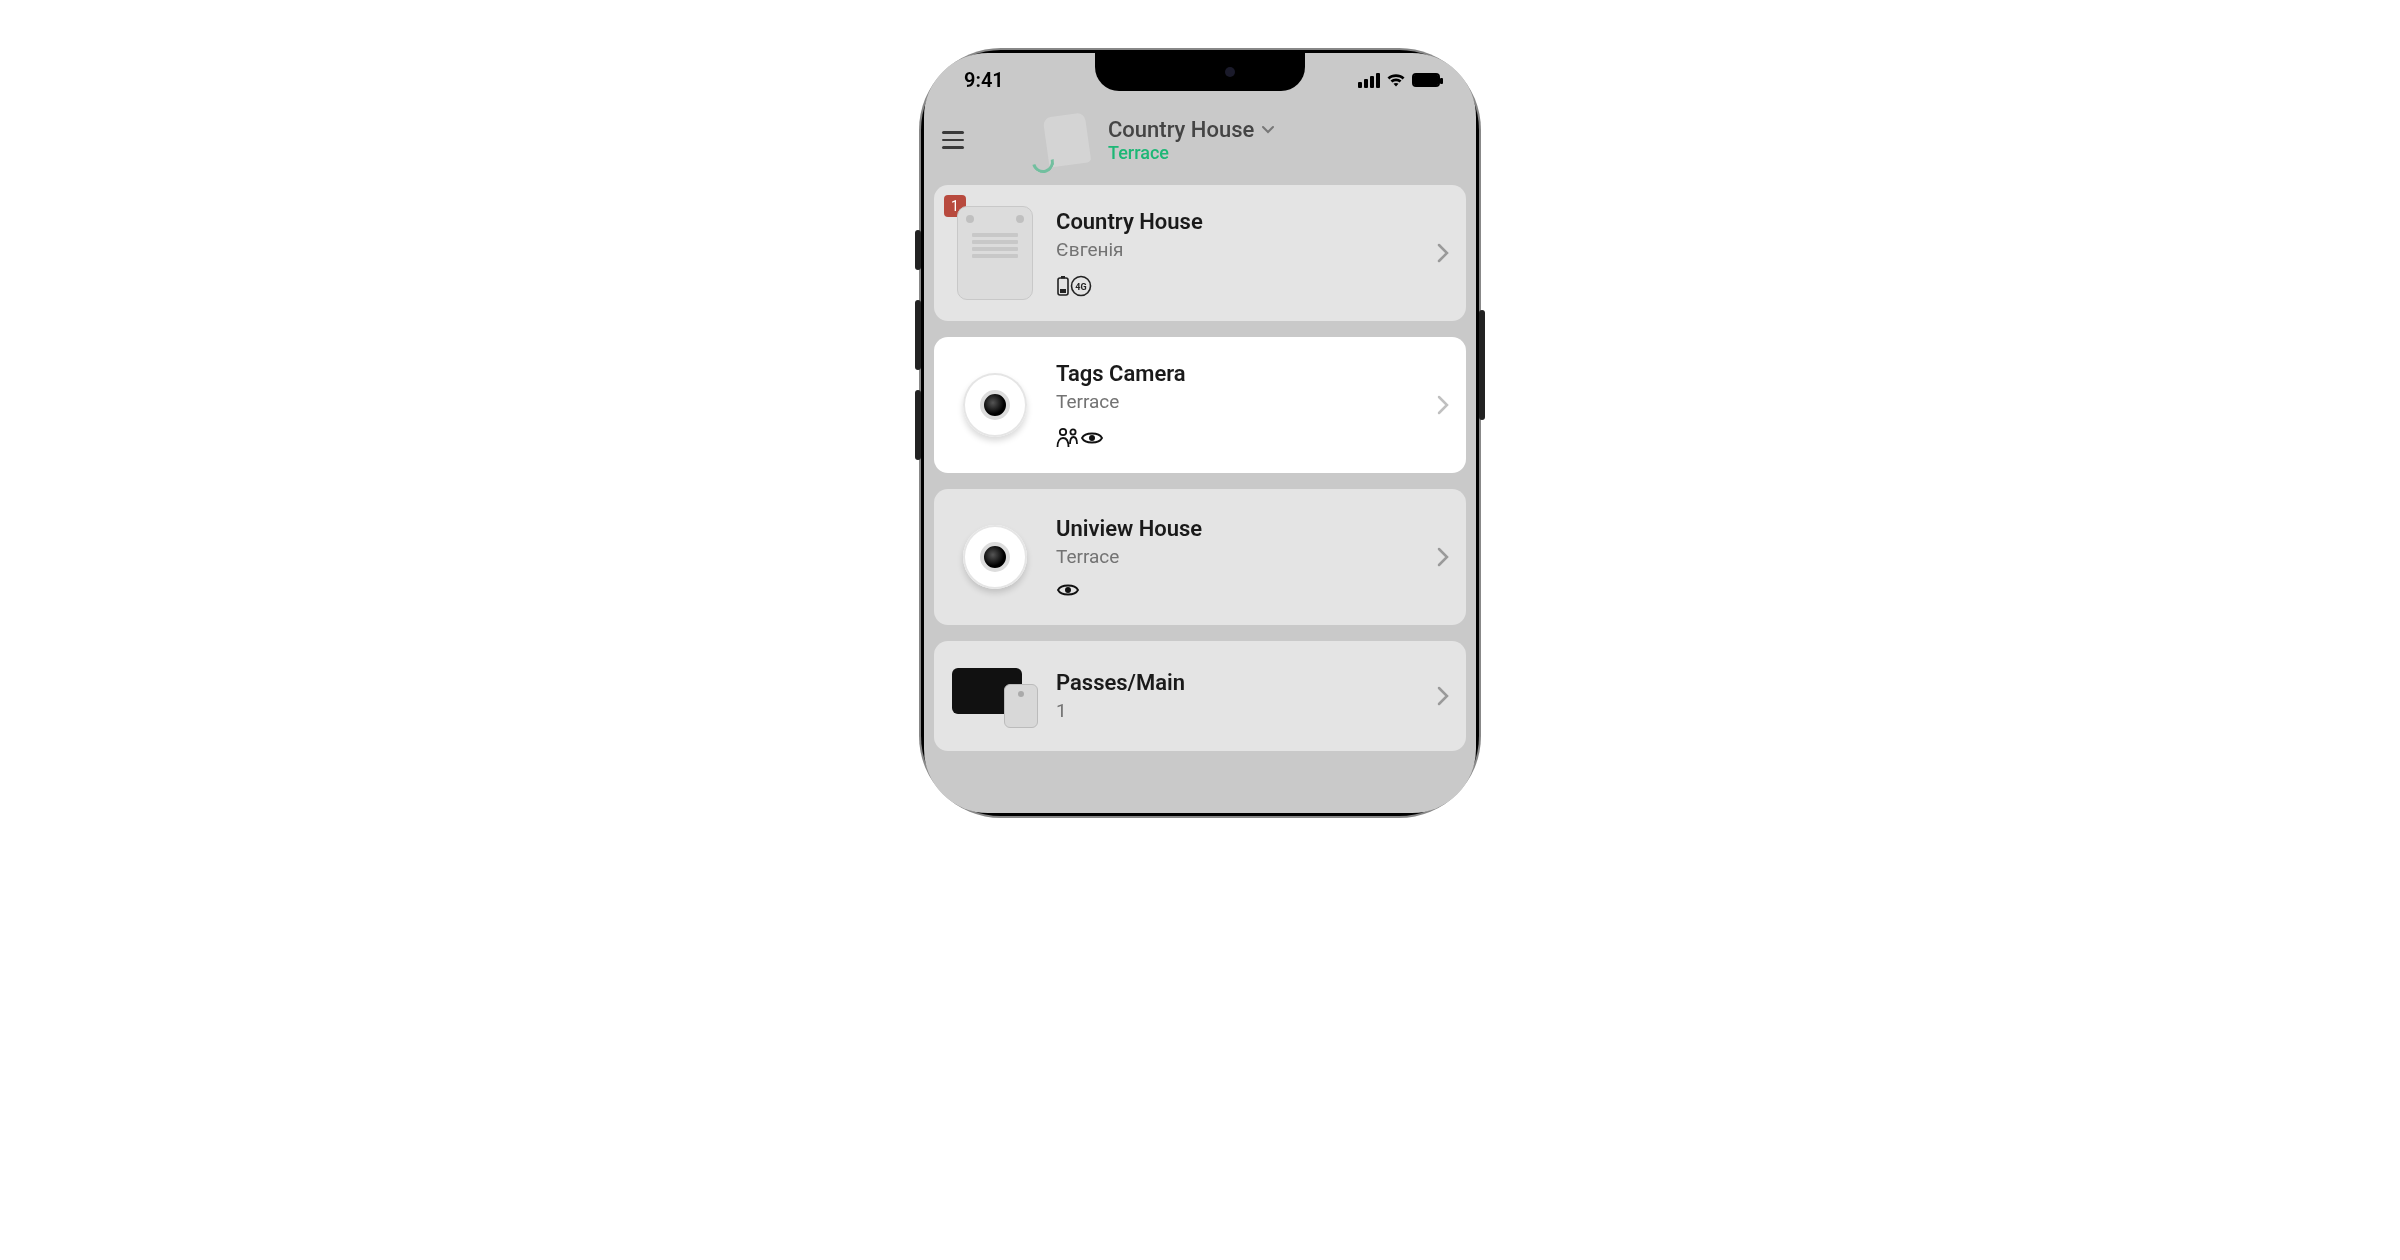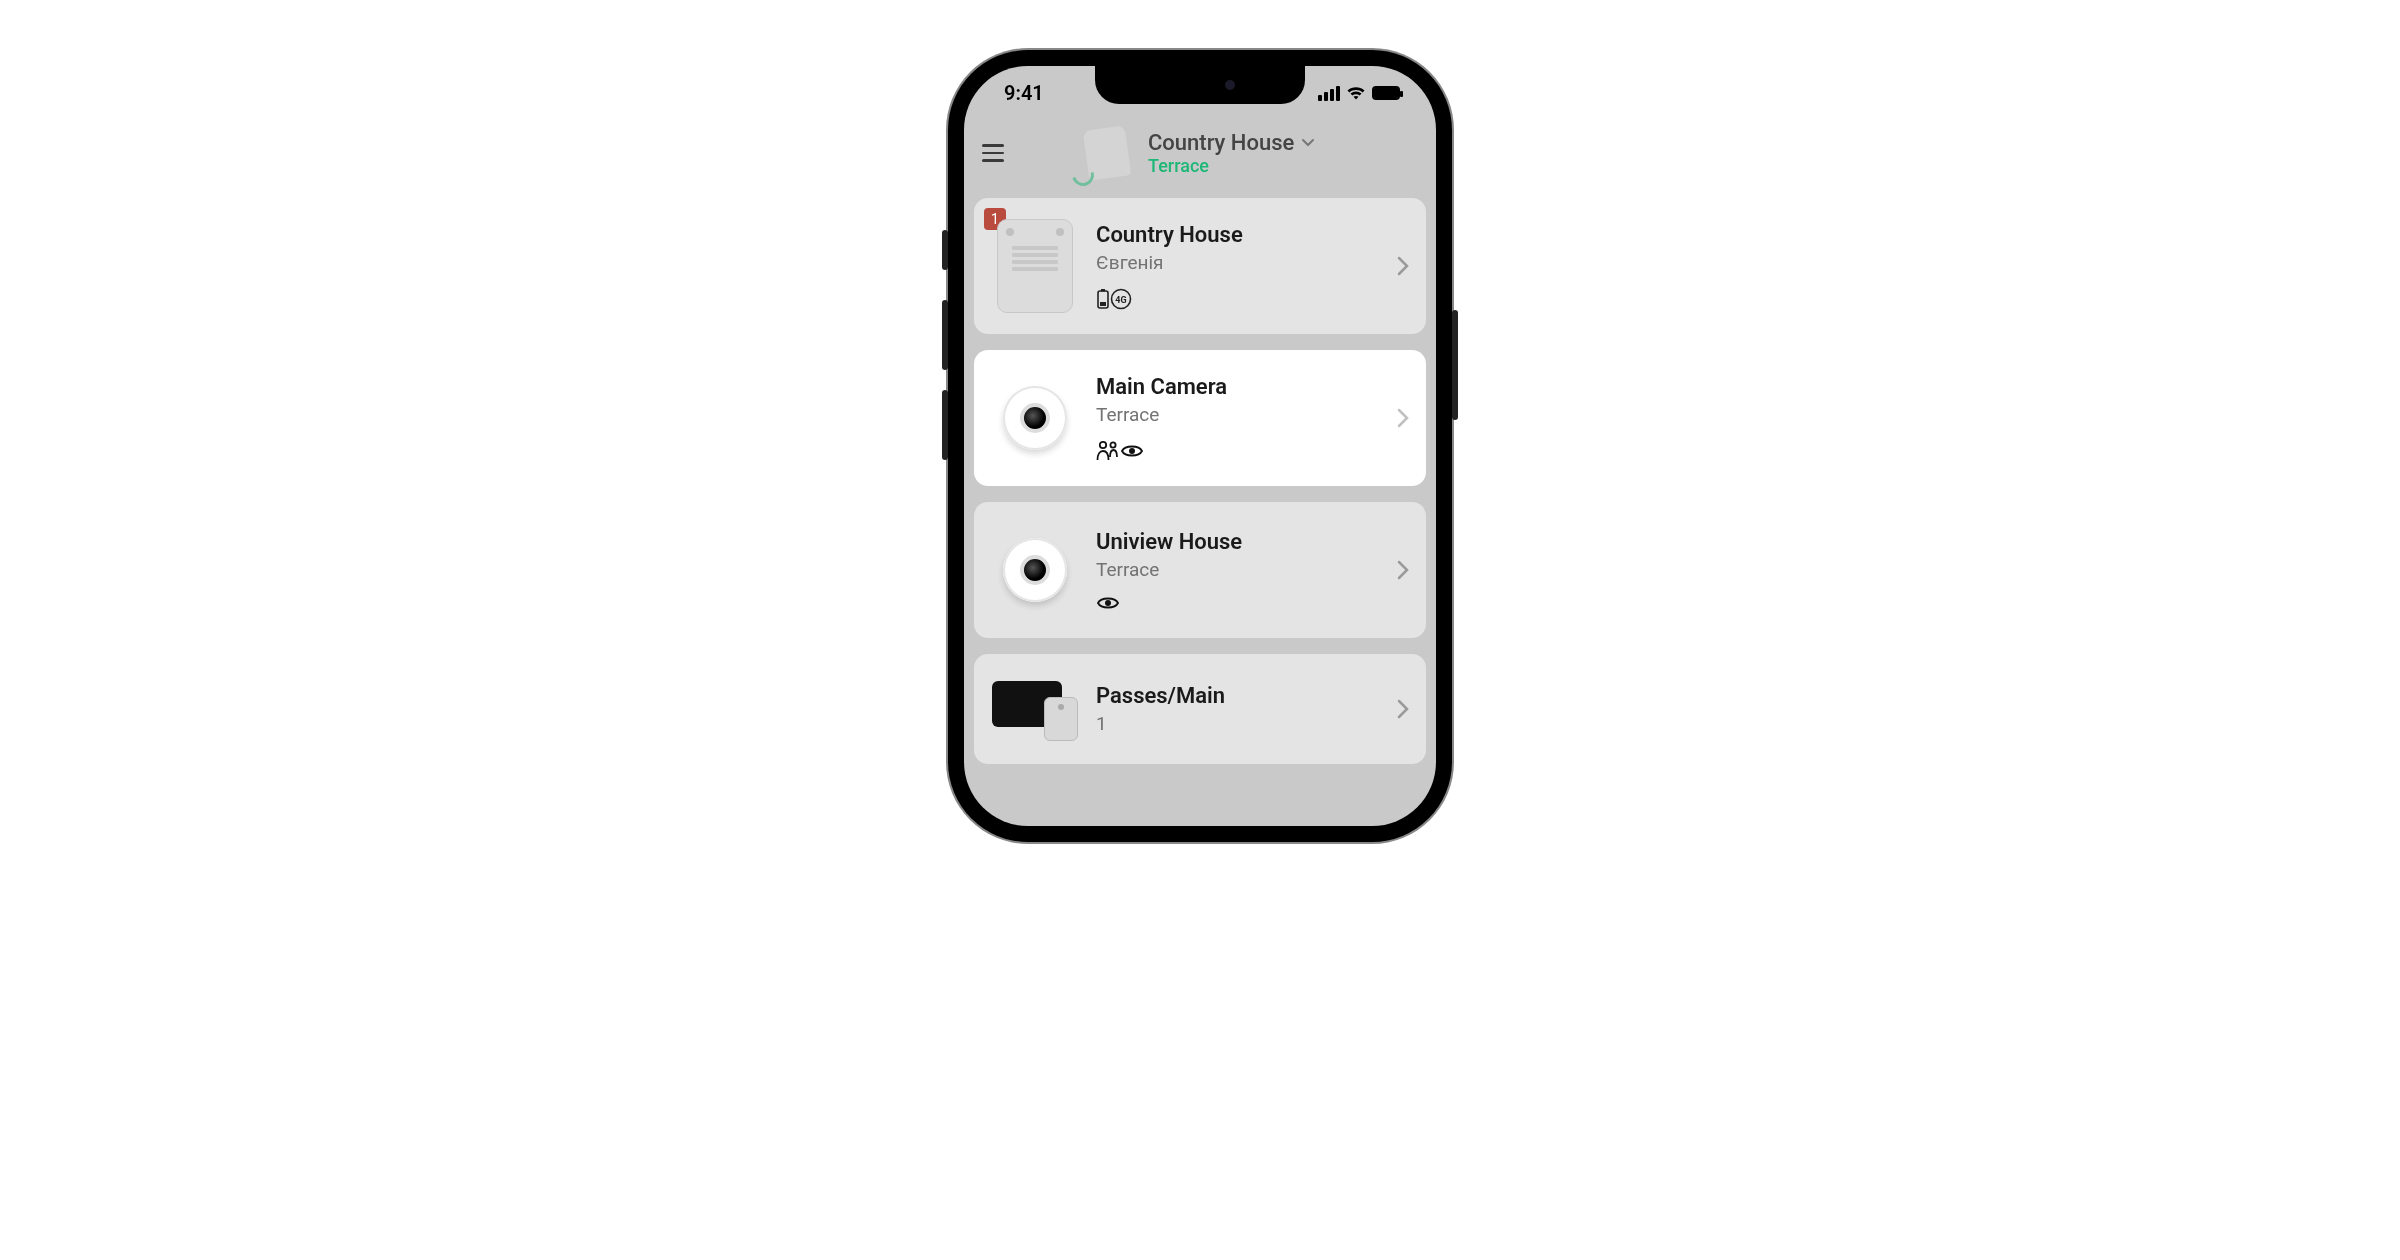--- a/index.html
+++ b/index.html
@@ -9,25 +9,25 @@
     width: 2400px;
     height: 1260px;
     display: flex;
     align-items: flex-start;
     justify-content: center;
     overflow: hidden;
   }
 
   
   .phone {
-    width: 504px;
+    width: 558px;
     margin-top: 50px;
     background: #000;
     border-radius: 80px;
-    padding: 16px;
+    padding: 3px;
     position: relative;
     box-shadow: 0 0 0 2px #888;
   }
   .phone-side-btn {
     position: absolute;
     background: #222;
     border-radius: 4px;
   }
   .phone-side-btn.left1 { left: -6px; top: 180px; width: 6px; height: 40px; }
   .phone-side-btn.left2 { left: -6px; top: 250px; width: 6px; height: 70px; }
@@ -274,21 +274,21 @@
           </svg>
       </div>
 
       <div class="card highlight">
         <div class="thumb">
           <div class="camera-device">
             <div class="camera-lens"></div>
           </div>
         </div>
         <div class="card-body">
-          <span class="card-title">Main Camera</span>
+          <span class="card-title">Tags Camera</span>
           <span class="card-sub">Terrace</span>
           <div class="card-icons">
             <svg class="icon-small" width="24" height="22" viewBox="0 0 24 22">
               <circle cx="7" cy="5" r="3.2" stroke="#111" stroke-width="1.8" fill="none"></circle>
               <path d="M1.5 20 C1.5 14 4 11 7 11 C10 11 12.5 14 12.5 20" stroke="#111" stroke-width="1.8" fill="none"></path>
               <circle cx="17" cy="5" r="2.6" stroke="#111" stroke-width="1.8" fill="none"></circle>
               <path d="M14 17 C14 12.5 15.5 10 17.5 10 C19.5 10 21 12.5 21 17" stroke="#111" stroke-width="1.8" fill="none"></path>
             </svg>
             <svg class="icon-small" width="24" height="16" viewBox="0 0 24 16">
               <path d="M2 8 C5 2 19 2 22 8 C19 14 5 14 2 8 Z" stroke="#111" stroke-width="1.8" fill="none"></path>

